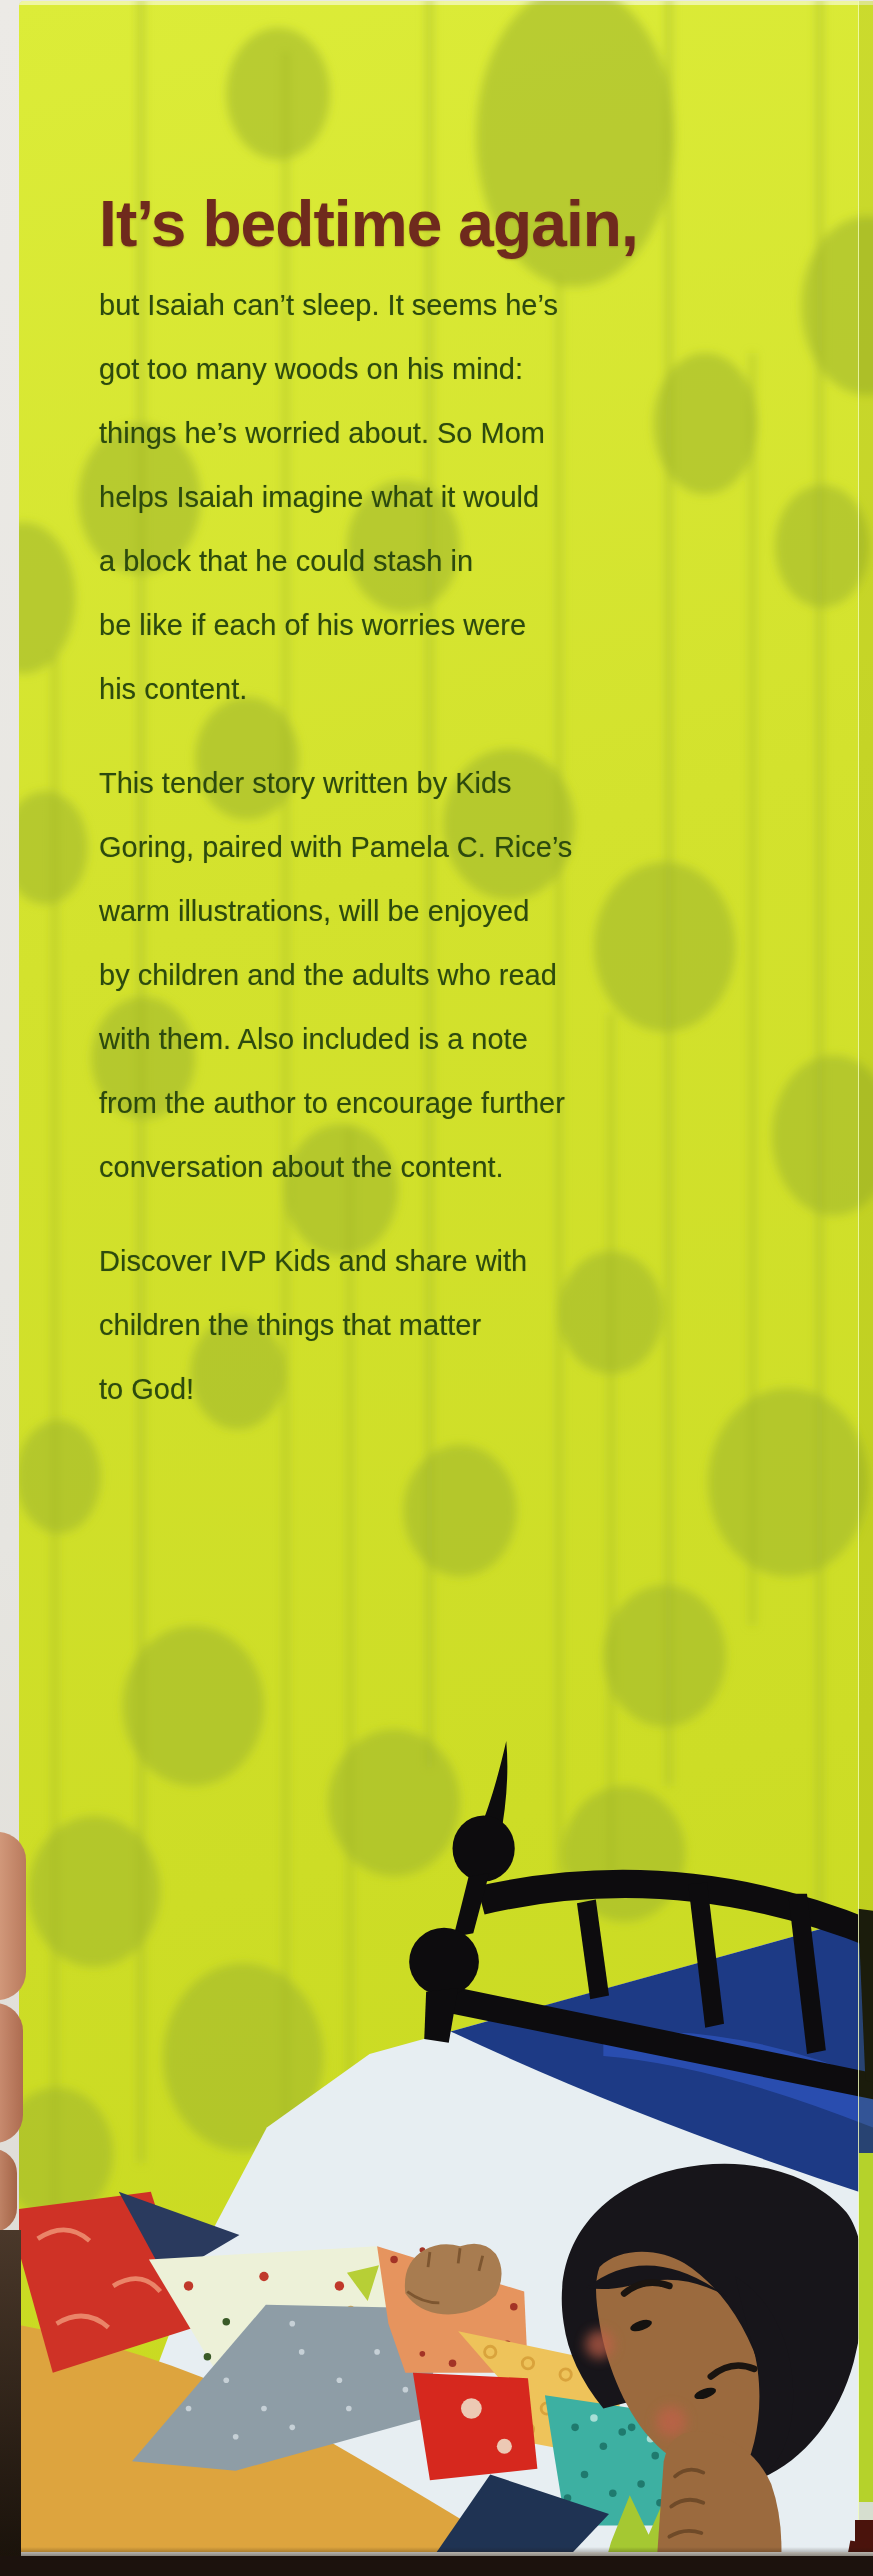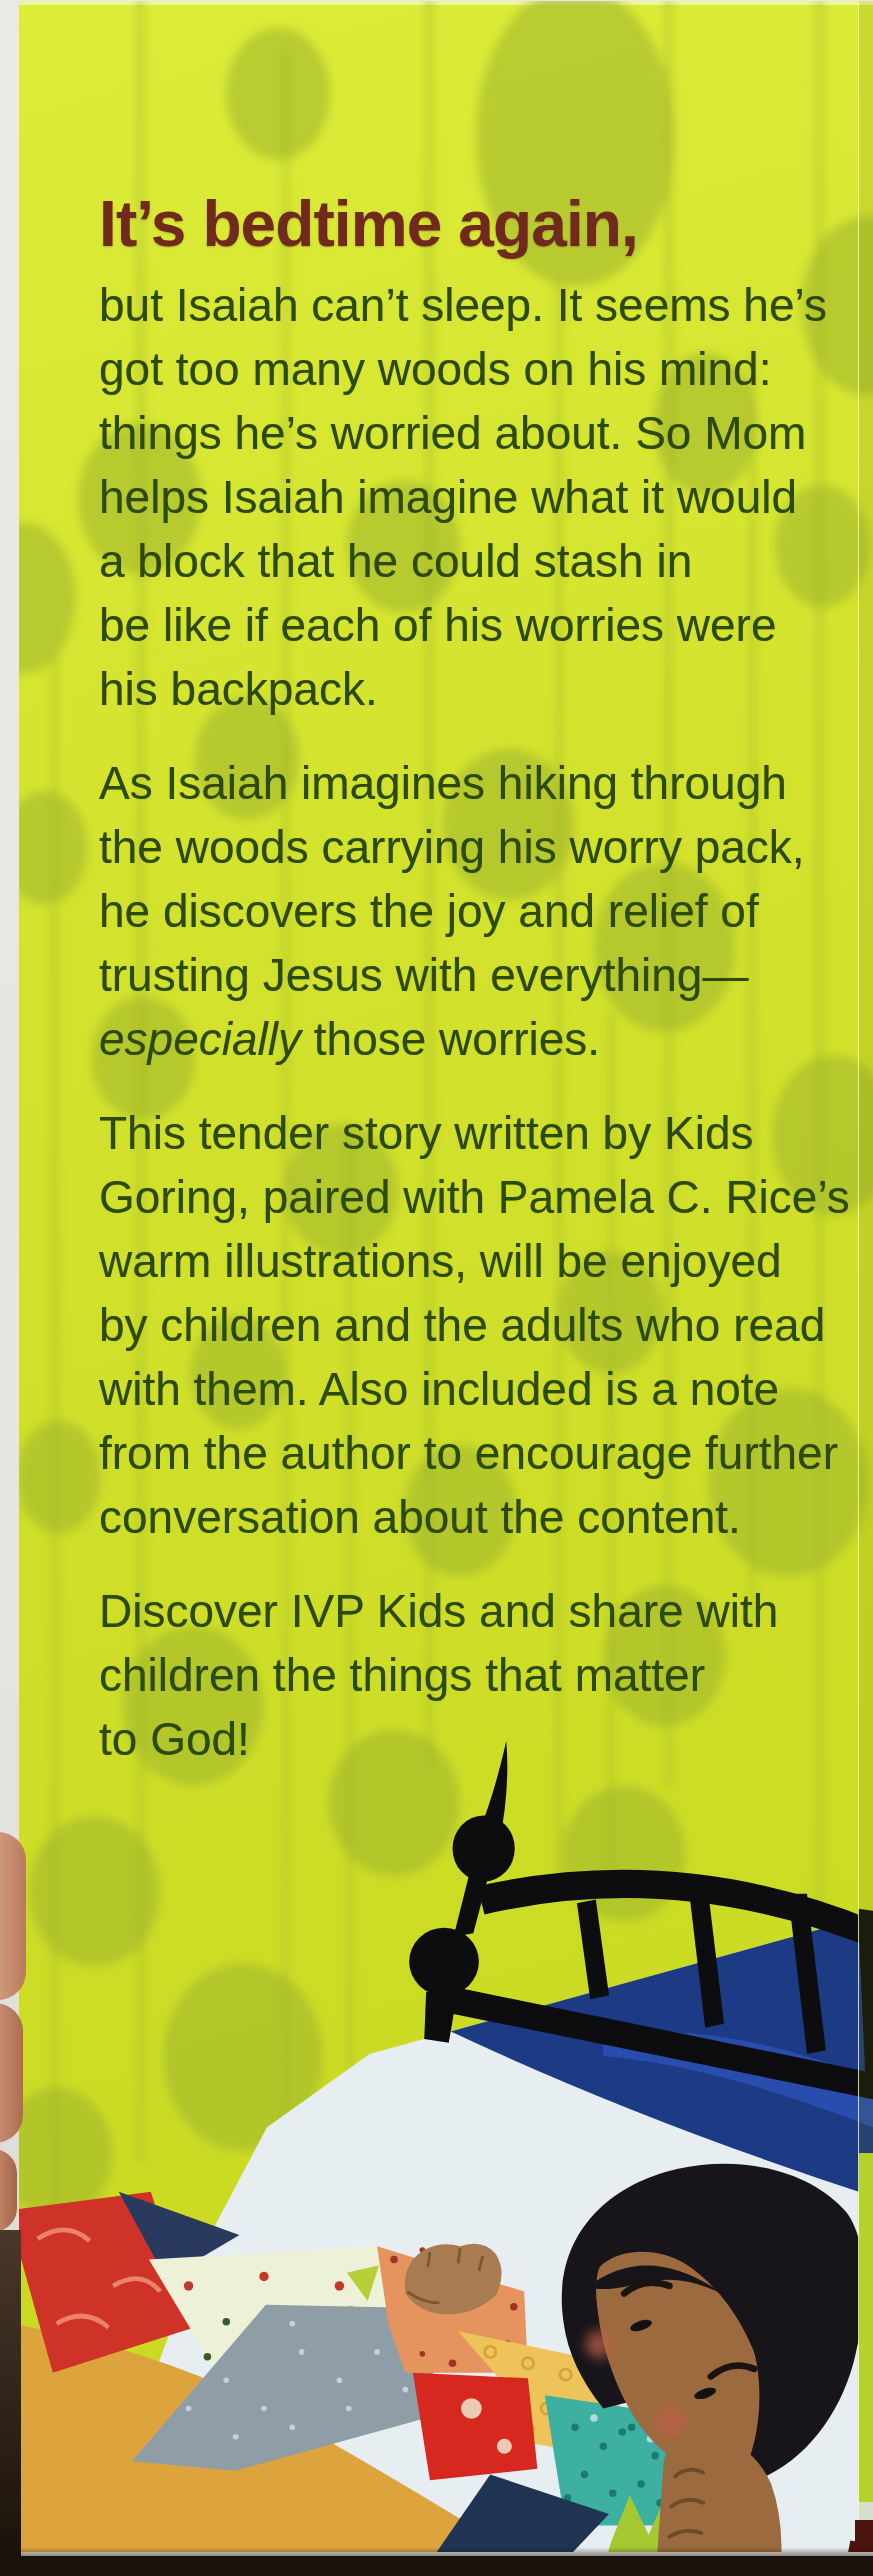--- a/index.html
+++ b/index.html
@@ -18,21 +18,21 @@
   .fore-edge-lime{position:absolute;right:0;top:2152px;width:15px;height:349px;background:#b5d22b;}
   .fore-edge-red{position:absolute;right:0;bottom:0;width:19px;height:32px;background:#4a130c;}
   
   .text-block{position:absolute;left:80px;top:186px;width:736px;}
   .cover-title{font-size:64px;font-weight:bold;line-height:75px;color:#6f2a1d;
                letter-spacing:-0.9px;white-space:nowrap;
                text-shadow:0 0.9px 1.9px rgba(90,40,10,.25);}
   .para{margin:0;}
   .para.first{margin-top:11.3px;}
   .para.next{margin-top:30px;}
-  .bline{font-size:46px;line-height:64px;height:64px;color:#2c4a0e;white-space:nowrap;
+  .bline{font-size:29px;line-height:64px;height:64px;color:#2c4a0e;white-space:nowrap;
          text-shadow:0 0 0.9px rgba(40,60,0,.35);}
   .bline .ital{font-style:italic;}
   
   .wall-strip{position:absolute;left:0;top:0;width:19px;height:100%;
               background:linear-gradient(180deg,#eceae6 0%,#e6e5e0 60%,#dcd9d3 100%);}
   .finger{position:absolute;background:linear-gradient(90deg,#d69e80,#b97a5d);
           border-radius:0 28px 28px 0;}
   .finger.f1{left:-5.7px;top:1832px;width:32px;height:168px;}
   .finger.f2{left:-7.5px;top:2003px;width:30px;height:140px;background:linear-gradient(90deg,#cf9377,#ad6c50);}
   .finger.f3{left:-7.5px;top:2149px;width:24.5px;height:83px;background:linear-gradient(90deg,#c88d70,#a56548);}
@@ -106,30 +106,23 @@
     <div class="text-block">
       <div class="cover-title">It’s bedtime again,</div>
 
       <div class="para first">
         <div class="bline">but Isaiah can’t sleep. It seems he’s</div>
         <div class="bline">got too many woods on his mind:</div>
         <div class="bline">things he’s worried about. So Mom</div>
         <div class="bline">helps Isaiah imagine what it would</div>
         <div class="bline">a block that he could stash in</div>
         <div class="bline">be like if each of his worries were</div>
-        <div class="bline">his backpack.</div>
+        <div class="bline">his content.</div>
       </div>
 
-      <div class="para next">
-        <div class="bline">As Isaiah imagines hiking through</div>
-        <div class="bline">the woods carrying his worry pack,</div>
-        <div class="bline">he discovers the joy and relief of</div>
-        <div class="bline">trusting Jesus with everything—</div>
-        <div class="bline"><span class="ital">especially</span><span> those worries.</span></div>
-      </div>
 
       <div class="para next">
         <div class="bline">This tender story written by Kids</div>
         <div class="bline">Goring, paired with Pamela C. Rice’s</div>
         <div class="bline">warm illustrations, will be enjoyed</div>
         <div class="bline">by children and the adults who read</div>
         <div class="bline">with them. Also included is a note</div>
         <div class="bline">from the author to encourage further</div>
         <div class="bline">conversation about the content.</div>
       </div>

